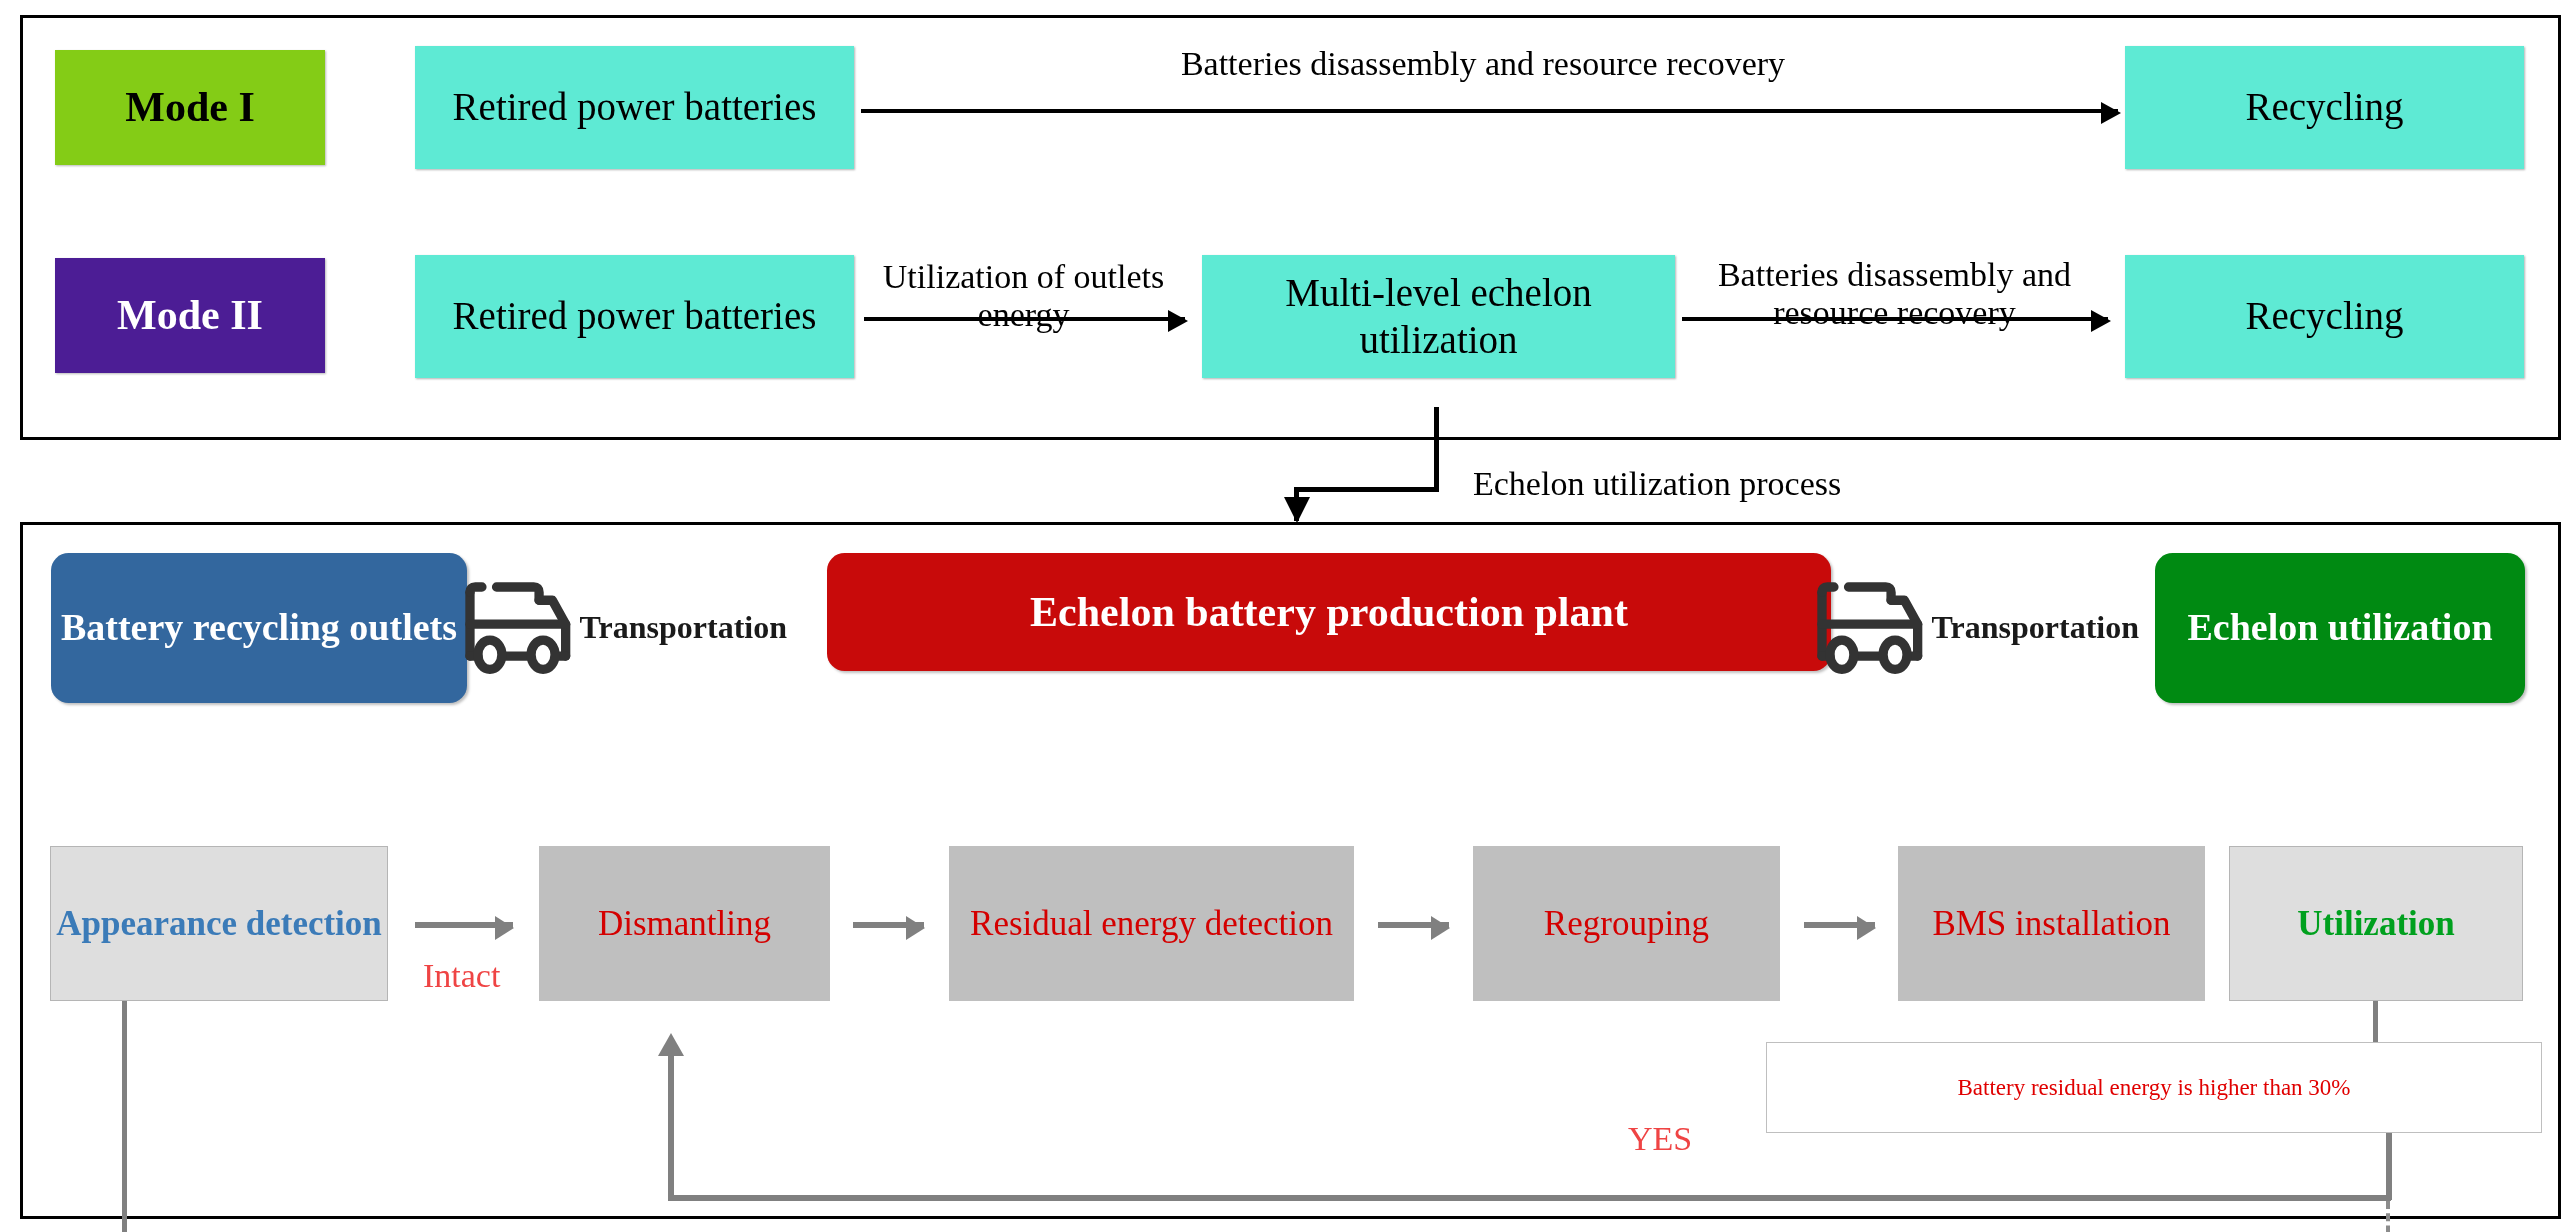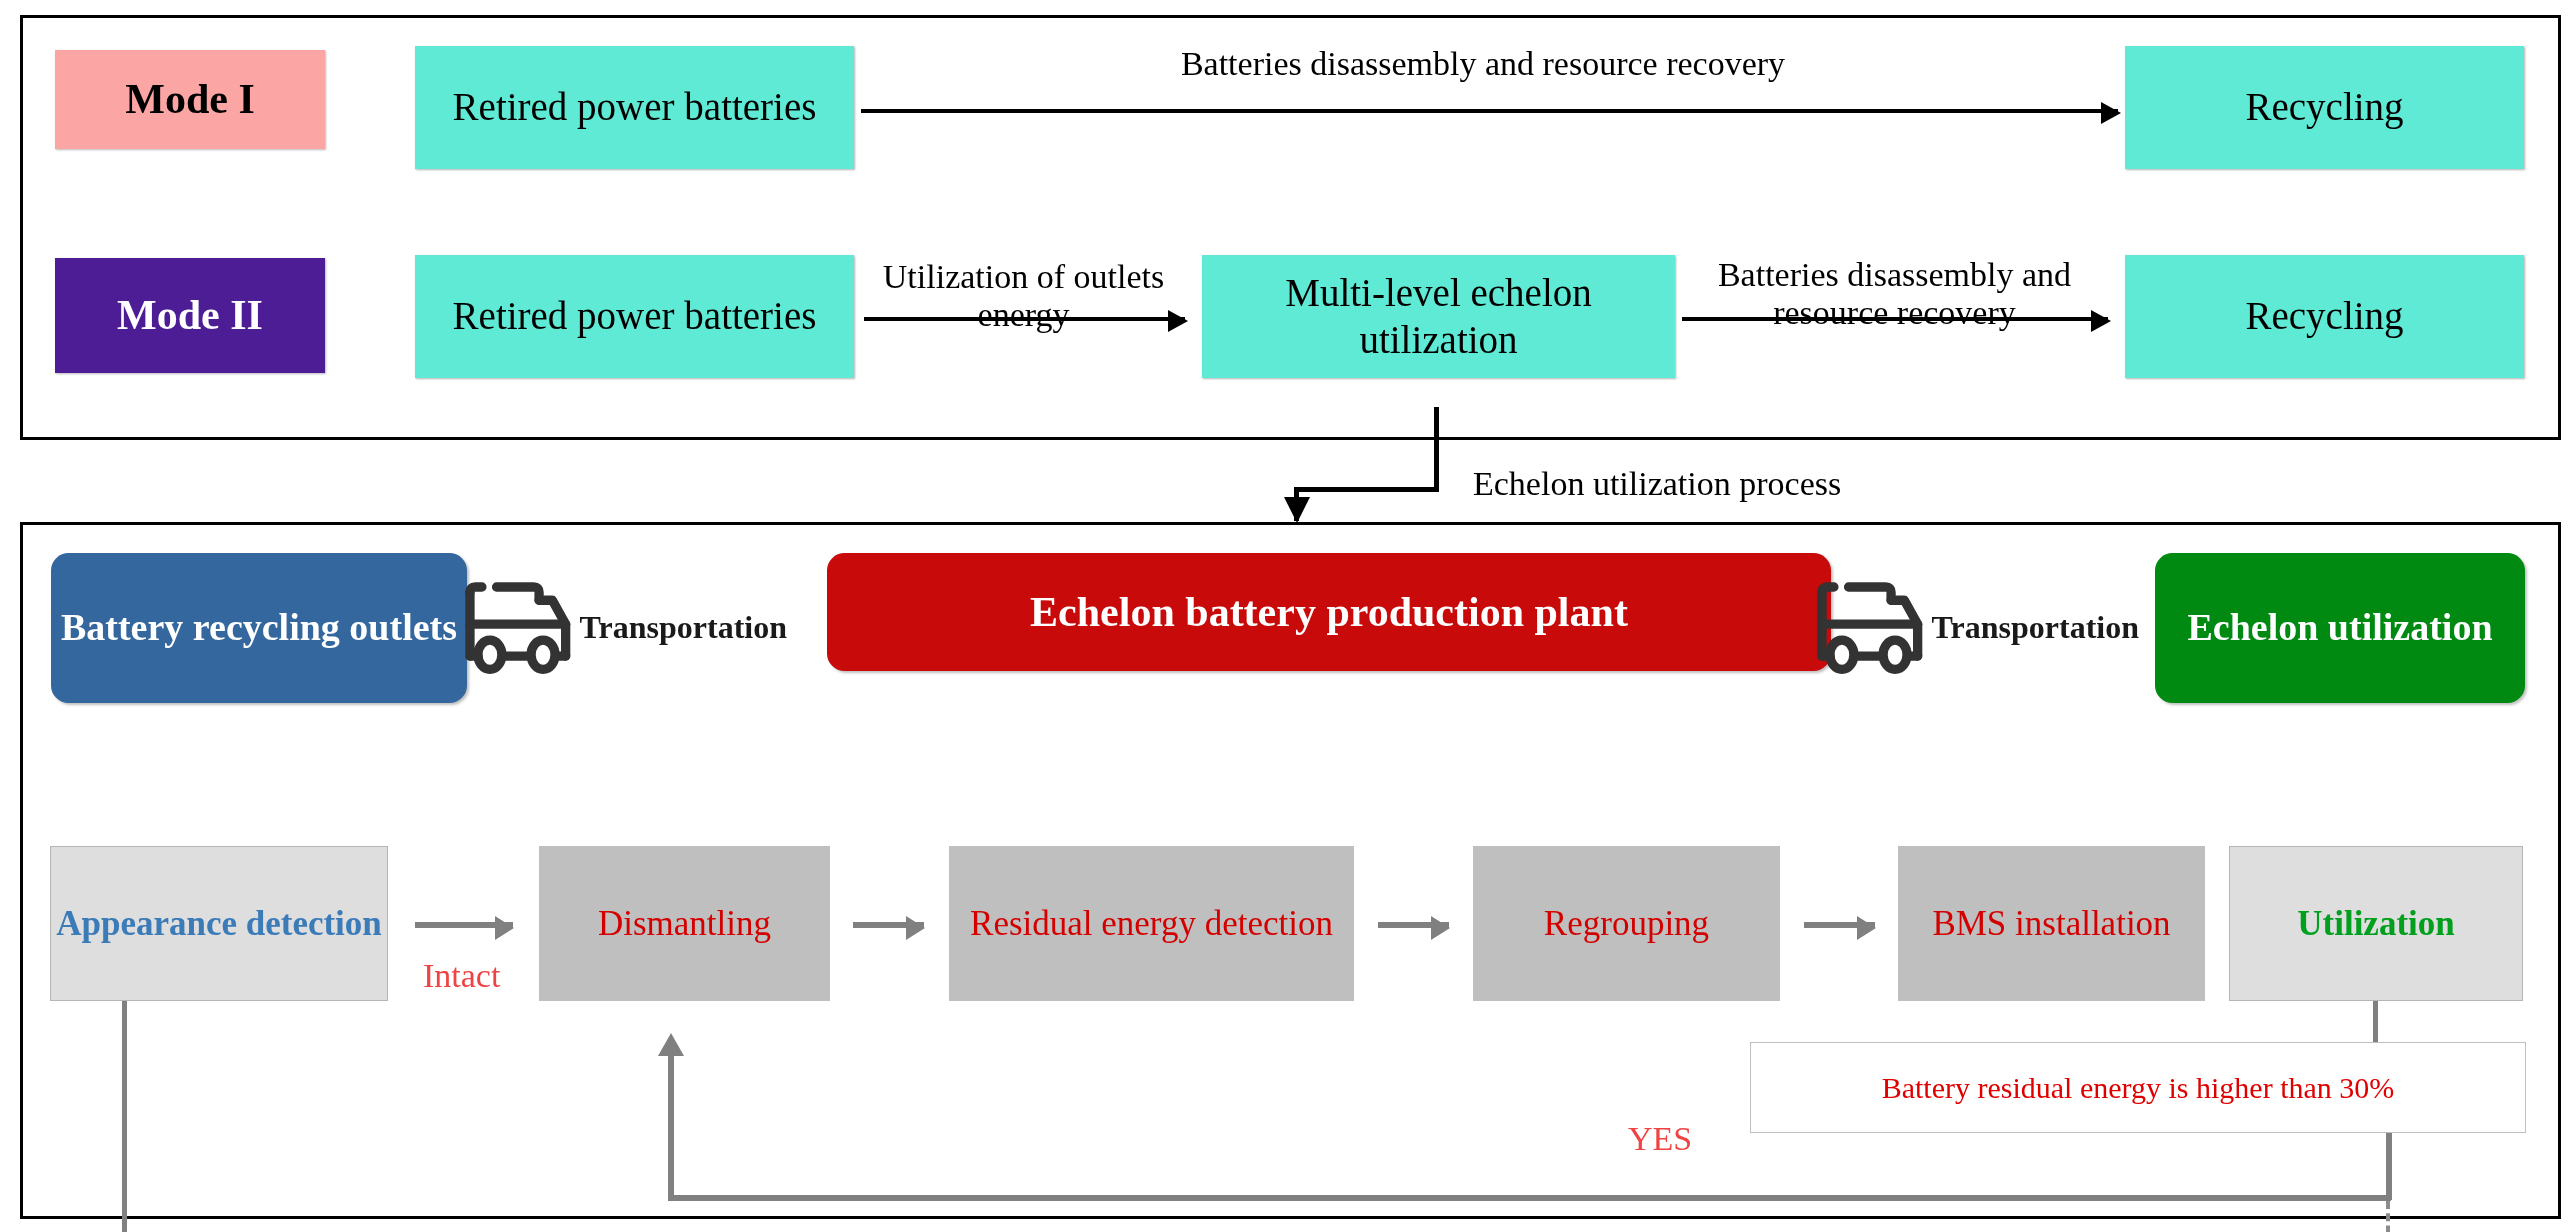--- a/index.html
+++ b/index.html
@@ -103,34 +103,35 @@
   .dash-v{position:absolute;border-left:4.7px dashed #8c8c8c;}
 
   
   .edge-label{position:absolute;font-size:34px;white-space:nowrap;}
   .lbl-red{color:#ef4444;}
 
   
   .cond{
     position:absolute;border:1.4px solid #bfbfbf;background:#ffffff;
     display:flex;align-items:center;justify-content:center;
-    color:#e00000;font-size:30px;white-space:nowrap;padding:0 16px;
+    color:#e00000;font-size:23px;white-space:nowrap;padding:0 16px;
     box-sizing:border-box;
+    margin-left:16px;
   }
 
   .truck-svg{display:block;}
 </style>
 </head>
 <body>
 
 <div class="stage">
 
   <div class="panel" id="panel-modes">
 
-    <div class="box mode-tag" style="left:32px;top:32px;width:270px;height:99px;background:#fca5a5;">Mode I</div>
+    <div class="box mode-tag" style="left:32px;top:32px;width:270px;height:115px;background:#84cc16;">Mode I</div>
 
     <div class="box gray-box" style="left:392px;top:28px;width:439px;height:123px;">Retired power batteries</div>
 
     <div class="arrow-label" style="left:933px;top:27px;width:1054px;">Batteries disassembly and resource recovery</div>
 
     <div class="arrow-h-black" style="left:838px;top:91px;width:1257px;"></div>
 
     <div class="box gray-box" style="left:2102px;top:28px;width:399px;height:123px;">Recycling</div>
 
     <div class="box mode-tag green" style="left:32px;top:240px;width:270px;height:115px;background:#4c1d95;">Mode II</div>

